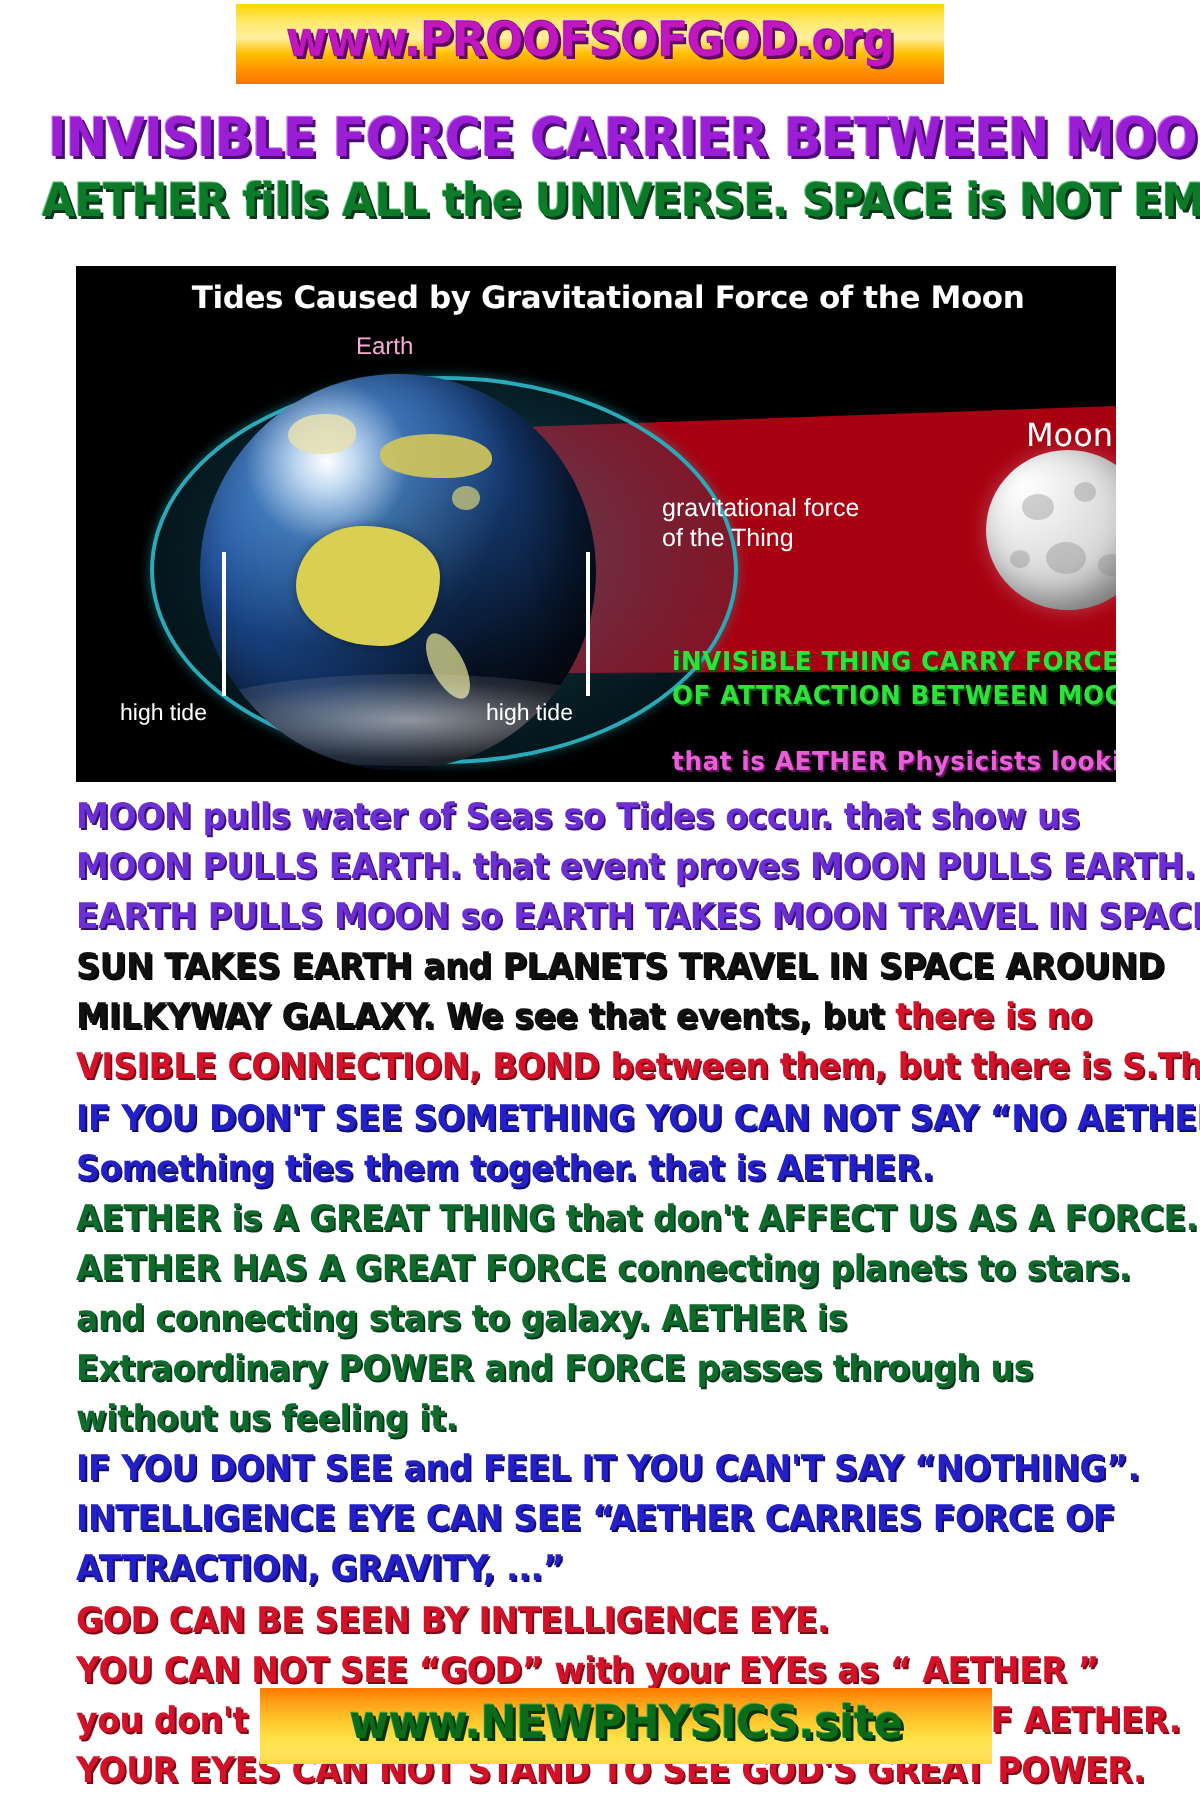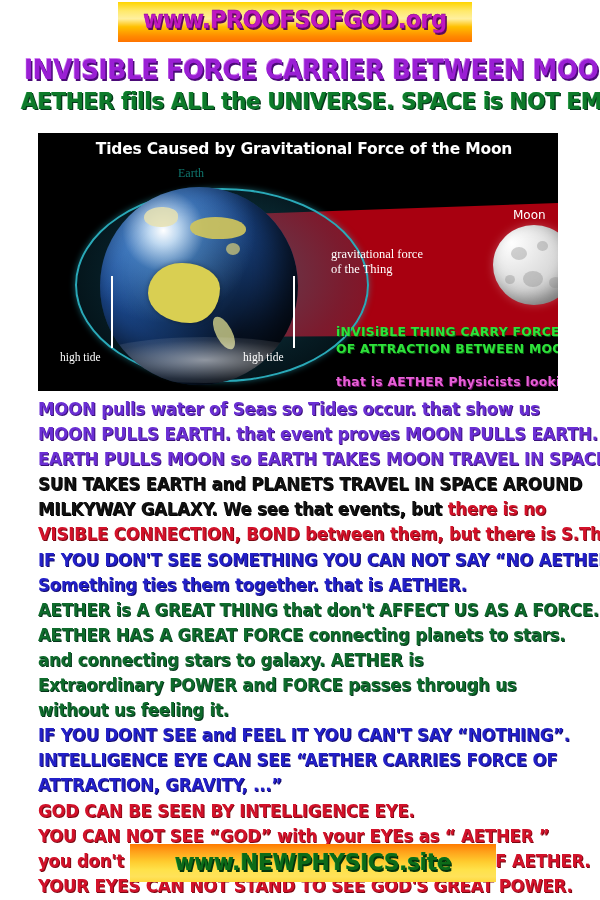--- a/index.html
+++ b/index.html
@@ -96,31 +96,31 @@
     font-family: "DejaVu Sans", sans-serif;
     font-weight: bold;
     font-size: 15.5px;
     letter-spacing: -0.2px;
     white-space: nowrap;
   }
   .earth-label {
     position: absolute;
     left: 140px;
     top: 33px;
-    color: #0f766e;
-    font-family: Liberation Serif, serif;
+    color: #f9a8d4;
+    font-family: Liberation Sans, sans-serif;
     font-size: 12px;
   }
   .moon-label {
     position: absolute;
     left: 475px;
     top: 75px;
     color: #ffffff;
     font-family: "DejaVu Sans", sans-serif;
-    font-size: 12px;
+    font-size: 16px;
   }
   
   .cone {
     position: absolute;
     left: 180px;
     top: 52px;
     width: 340px;
     height: 200px;
   }
   
@@ -202,21 +202,21 @@
   .tick {
     position: absolute;
     width: 1.5px;
     background: #ffffff;
   }
   .tick-left  { left: 73px;  top: 143px; height: 72px; }
   .tick-right { left: 255px; top: 143px; height: 72px; }
   .ht-label {
     position: absolute;
     color: #ffffff;
-    font-family: Liberation Serif, serif;
+    font-family: Liberation Sans, sans-serif;
     font-size: 11.5px;
     white-space: nowrap;
   }
   .ht-left  { left: 22px;  top: 218px; }
   .ht-right { left: 205px; top: 218px; }
   
   .moon {
     position: absolute;
     left: 455px;
     top: 92px;
@@ -226,21 +226,21 @@
     background:
       radial-gradient(circle at 22% 22%, #ffffff 0%, #ededed 25%, #d8d8d8 55%, #b9b9b9 80%, #9a9a9a 100%);
     box-shadow: inset -6px -6px 16px rgba(0,0,0,0.35), 0 0 10px rgba(255,255,255,0.25);
   }
   .crater { position:absolute; border-radius:50%; background: rgba(130,130,130,0.35); }
   .gf-label {
     position: absolute;
     left: 293px;
     top: 114px;
     color: #ffffff;
-    font-family: Liberation Serif, serif;
+    font-family: Liberation Sans, sans-serif;
     font-size: 12.5px;
     line-height: 15px;
   }
   .overlay-green {
     position: absolute;
     left: 298px;
     top: 190px;
     font-family: "DejaVu Sans", sans-serif;
     font-weight: bold;
     font-size: 13px;

